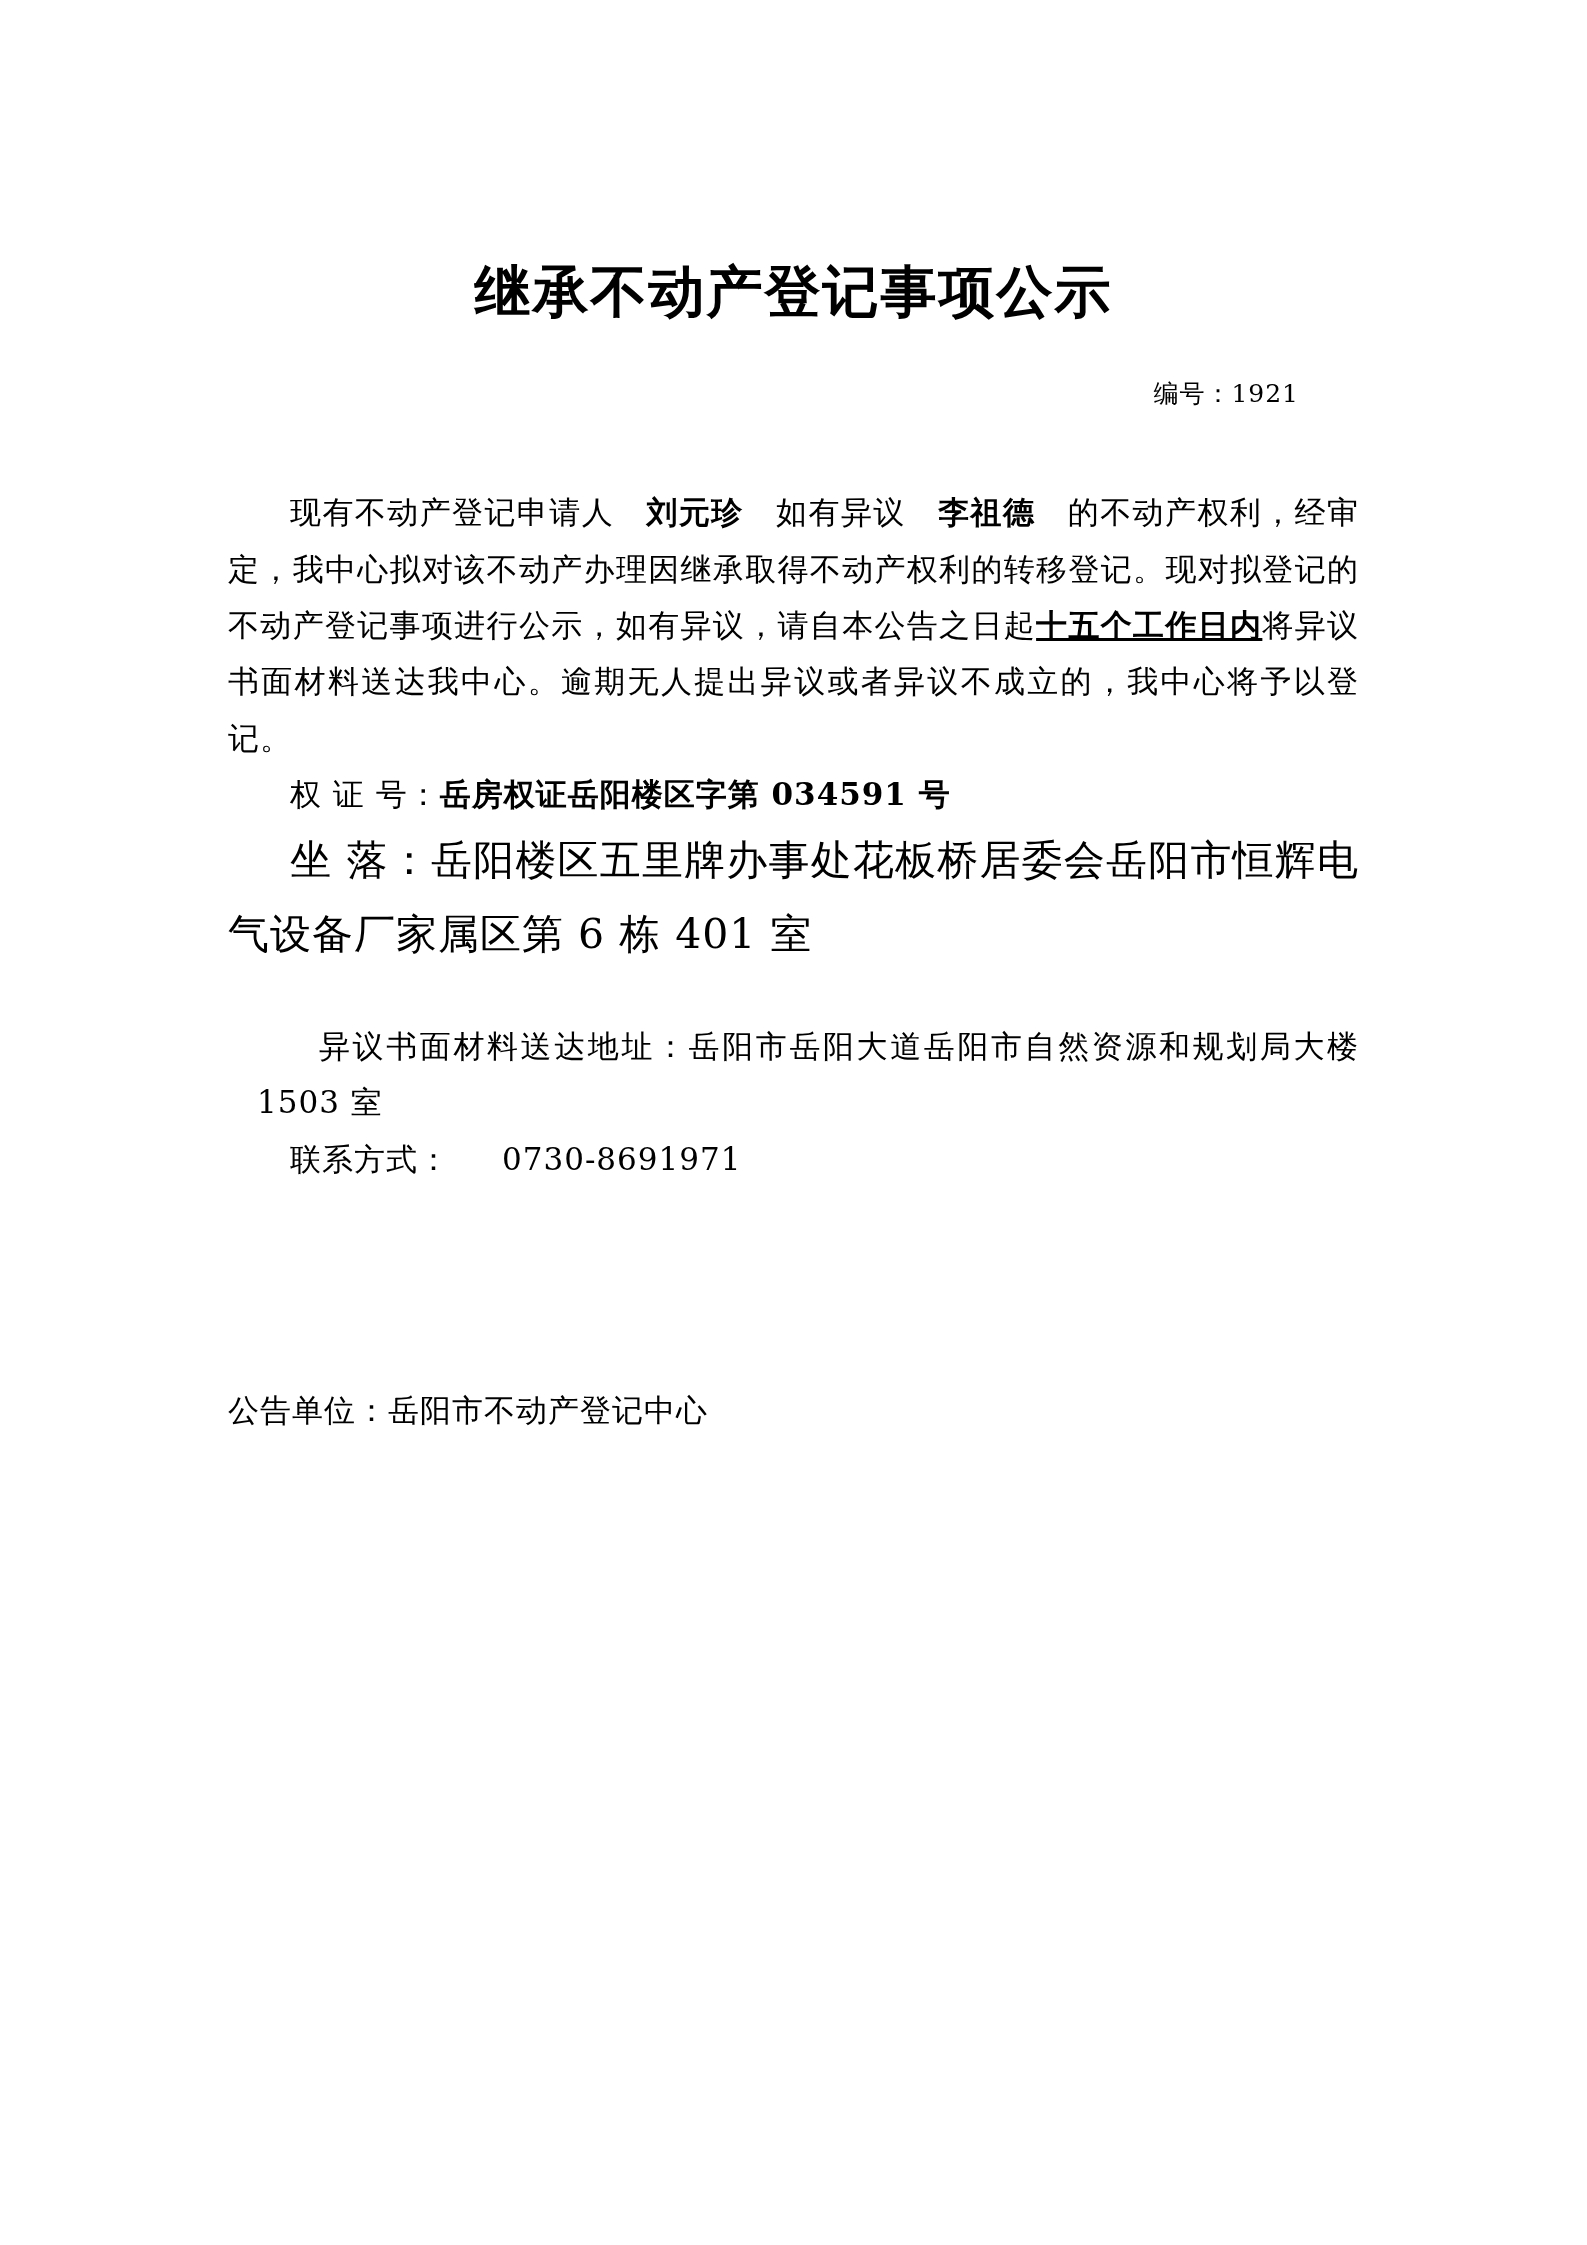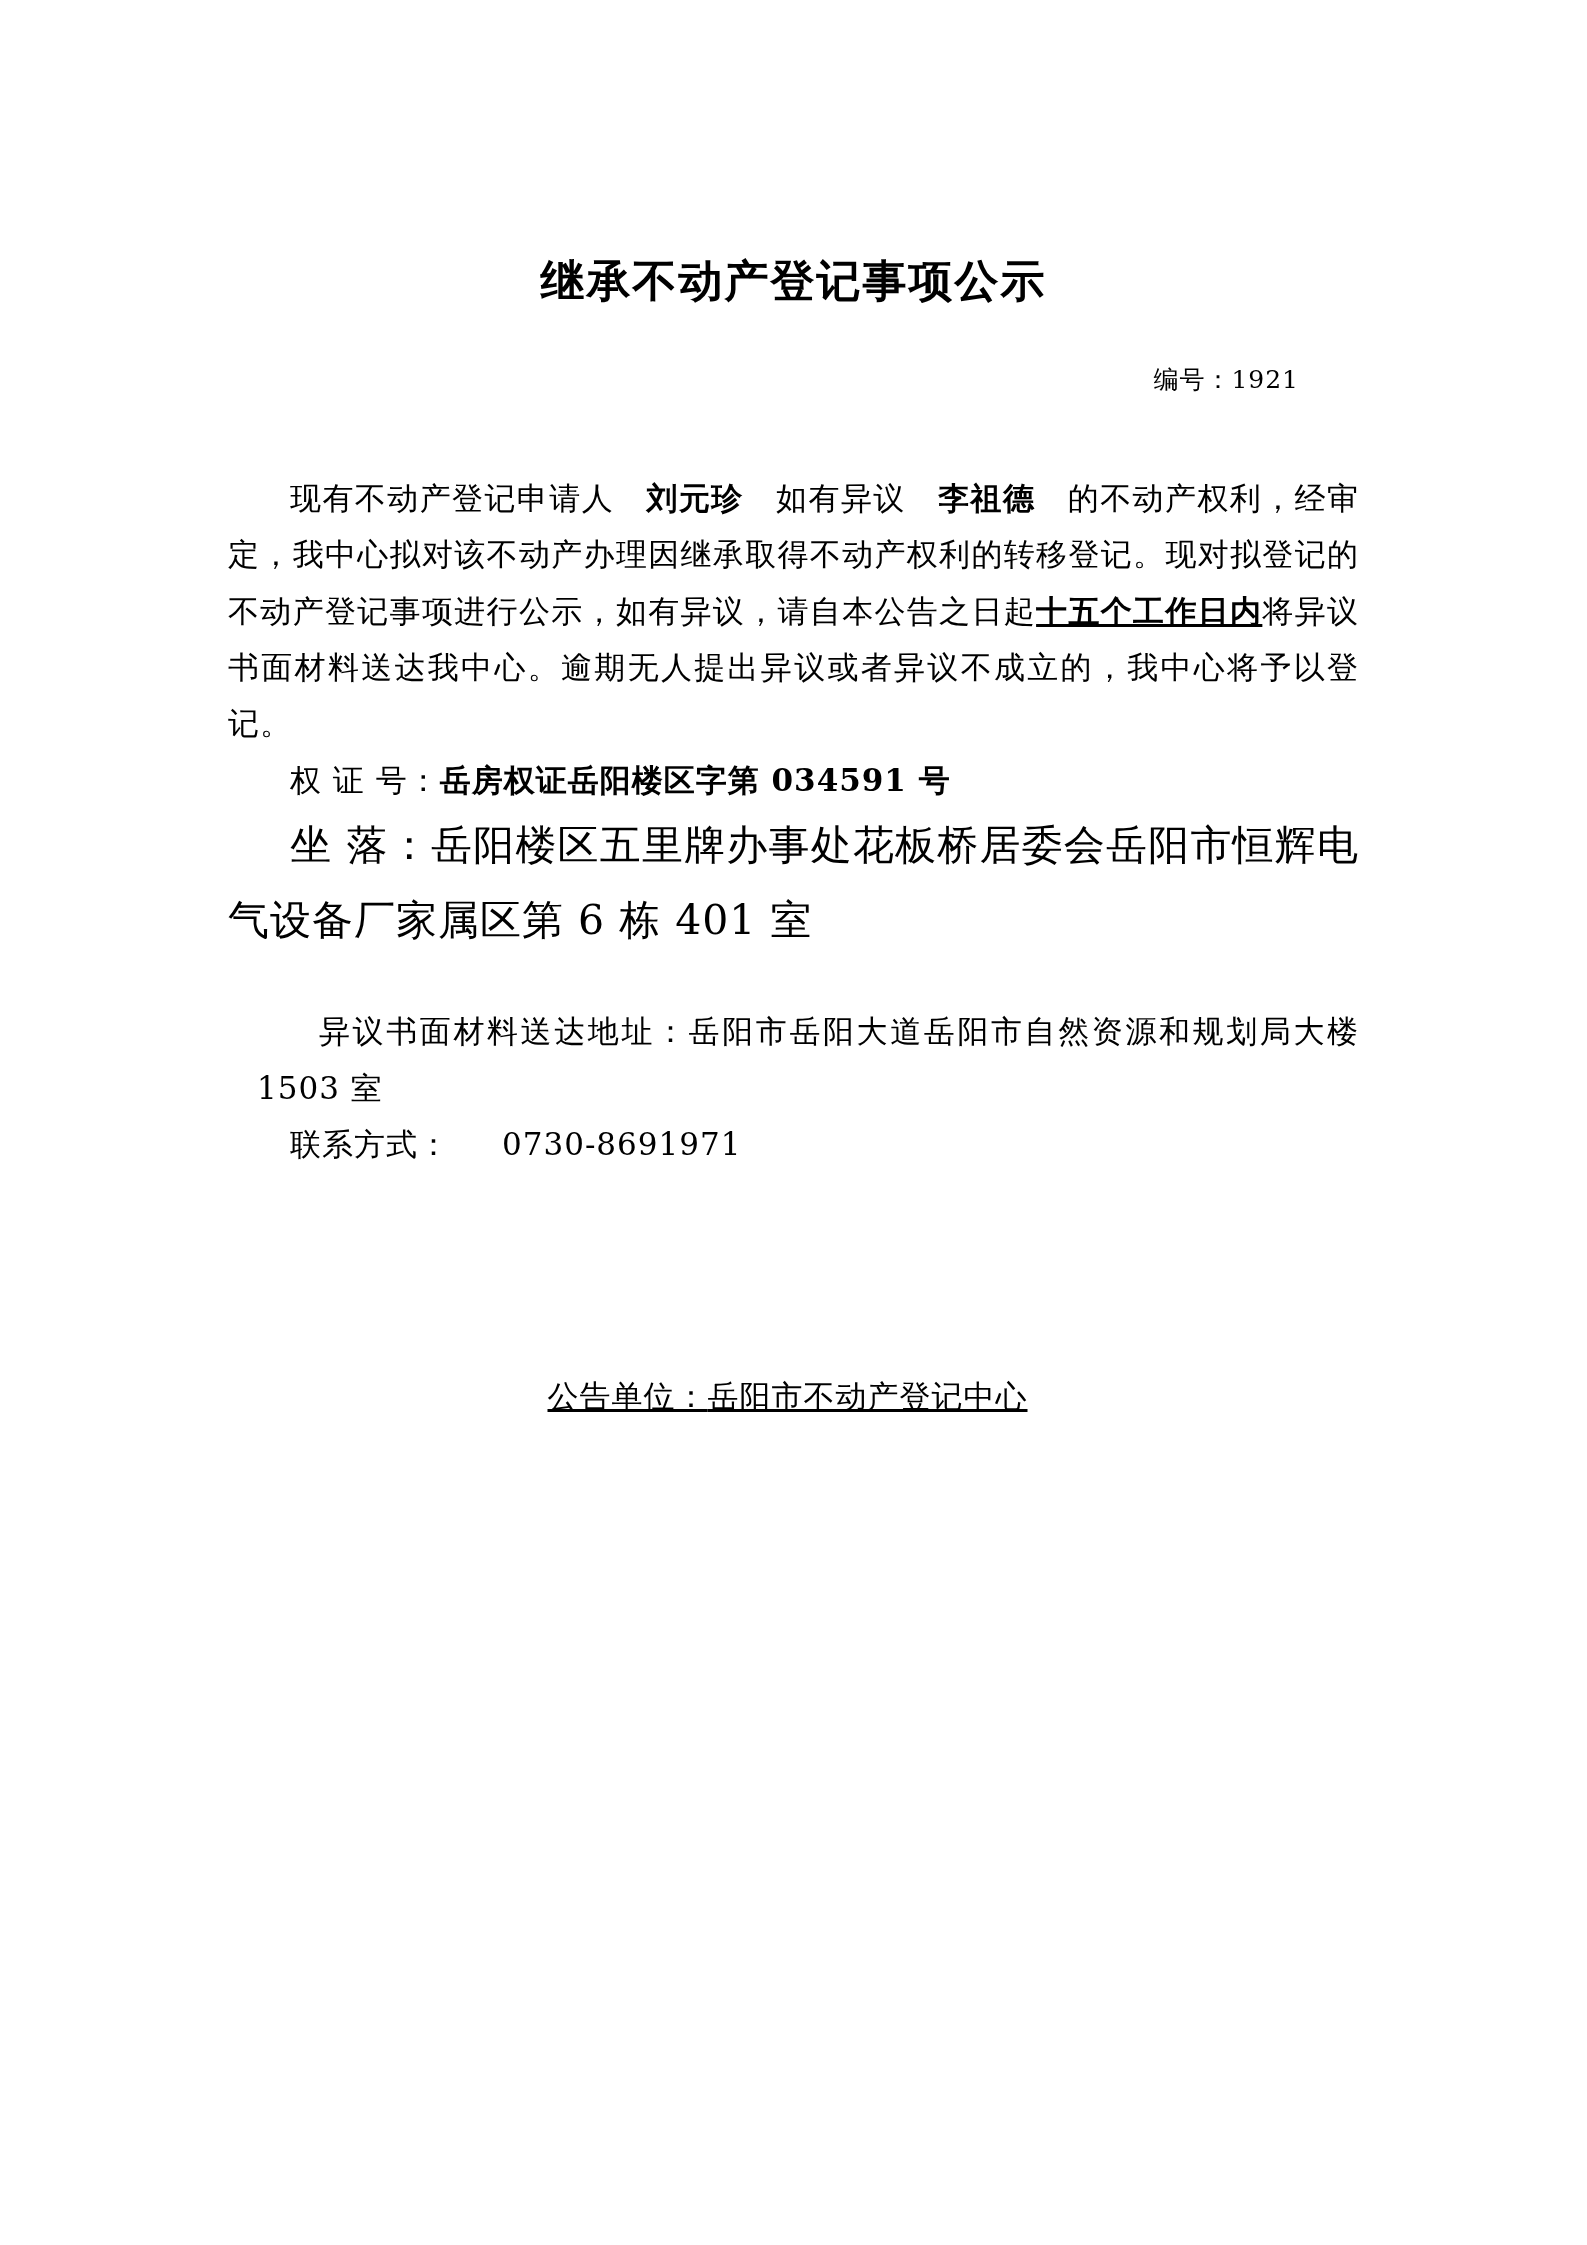--- a/index.html
+++ b/index.html
@@ -16,26 +16,26 @@
   }
   .page {
     position: relative;
     width: 1587px;
     height: 2245px;
     box-sizing: border-box;
     padding: 0 228px;
   }
   .doc-title {
     text-align: center;
-    font-size: 44px;
+    font-size: 56px;
     font-weight: bold;
     letter-spacing: 2px;
     margin-top: 258px;
     line-height: 1.2;
-    font-family: Liberation Mono, monospace;
+    font-family: Liberation Sans, sans-serif;
   }
   .doc-number {
     text-align: right;
     font-size: 25px;
     margin-top: 52px;
     letter-spacing: 1px;
     padding-right: 60px;
   }
   .body-block {
     margin-top: 74px;
@@ -93,23 +93,22 @@
     margin-left: 29px;
   }
   .contact-line {
     font-size: 31px;
     line-height: 1.82;
     letter-spacing: 1px;
     text-indent: 62px;
   }
   .signature {
     margin-top: 196px;
-    text-align: center;
+    text-align: left;
     padding-right: 12px;
-    text-decoration: underline;
   }
   .sign-org {
     font-size: 31px;
     letter-spacing: 1px;
     line-height: 1.8;
   }
   .sign-date {
     font-size: 31px;
     letter-spacing: 1px;
     line-height: 1.8;

